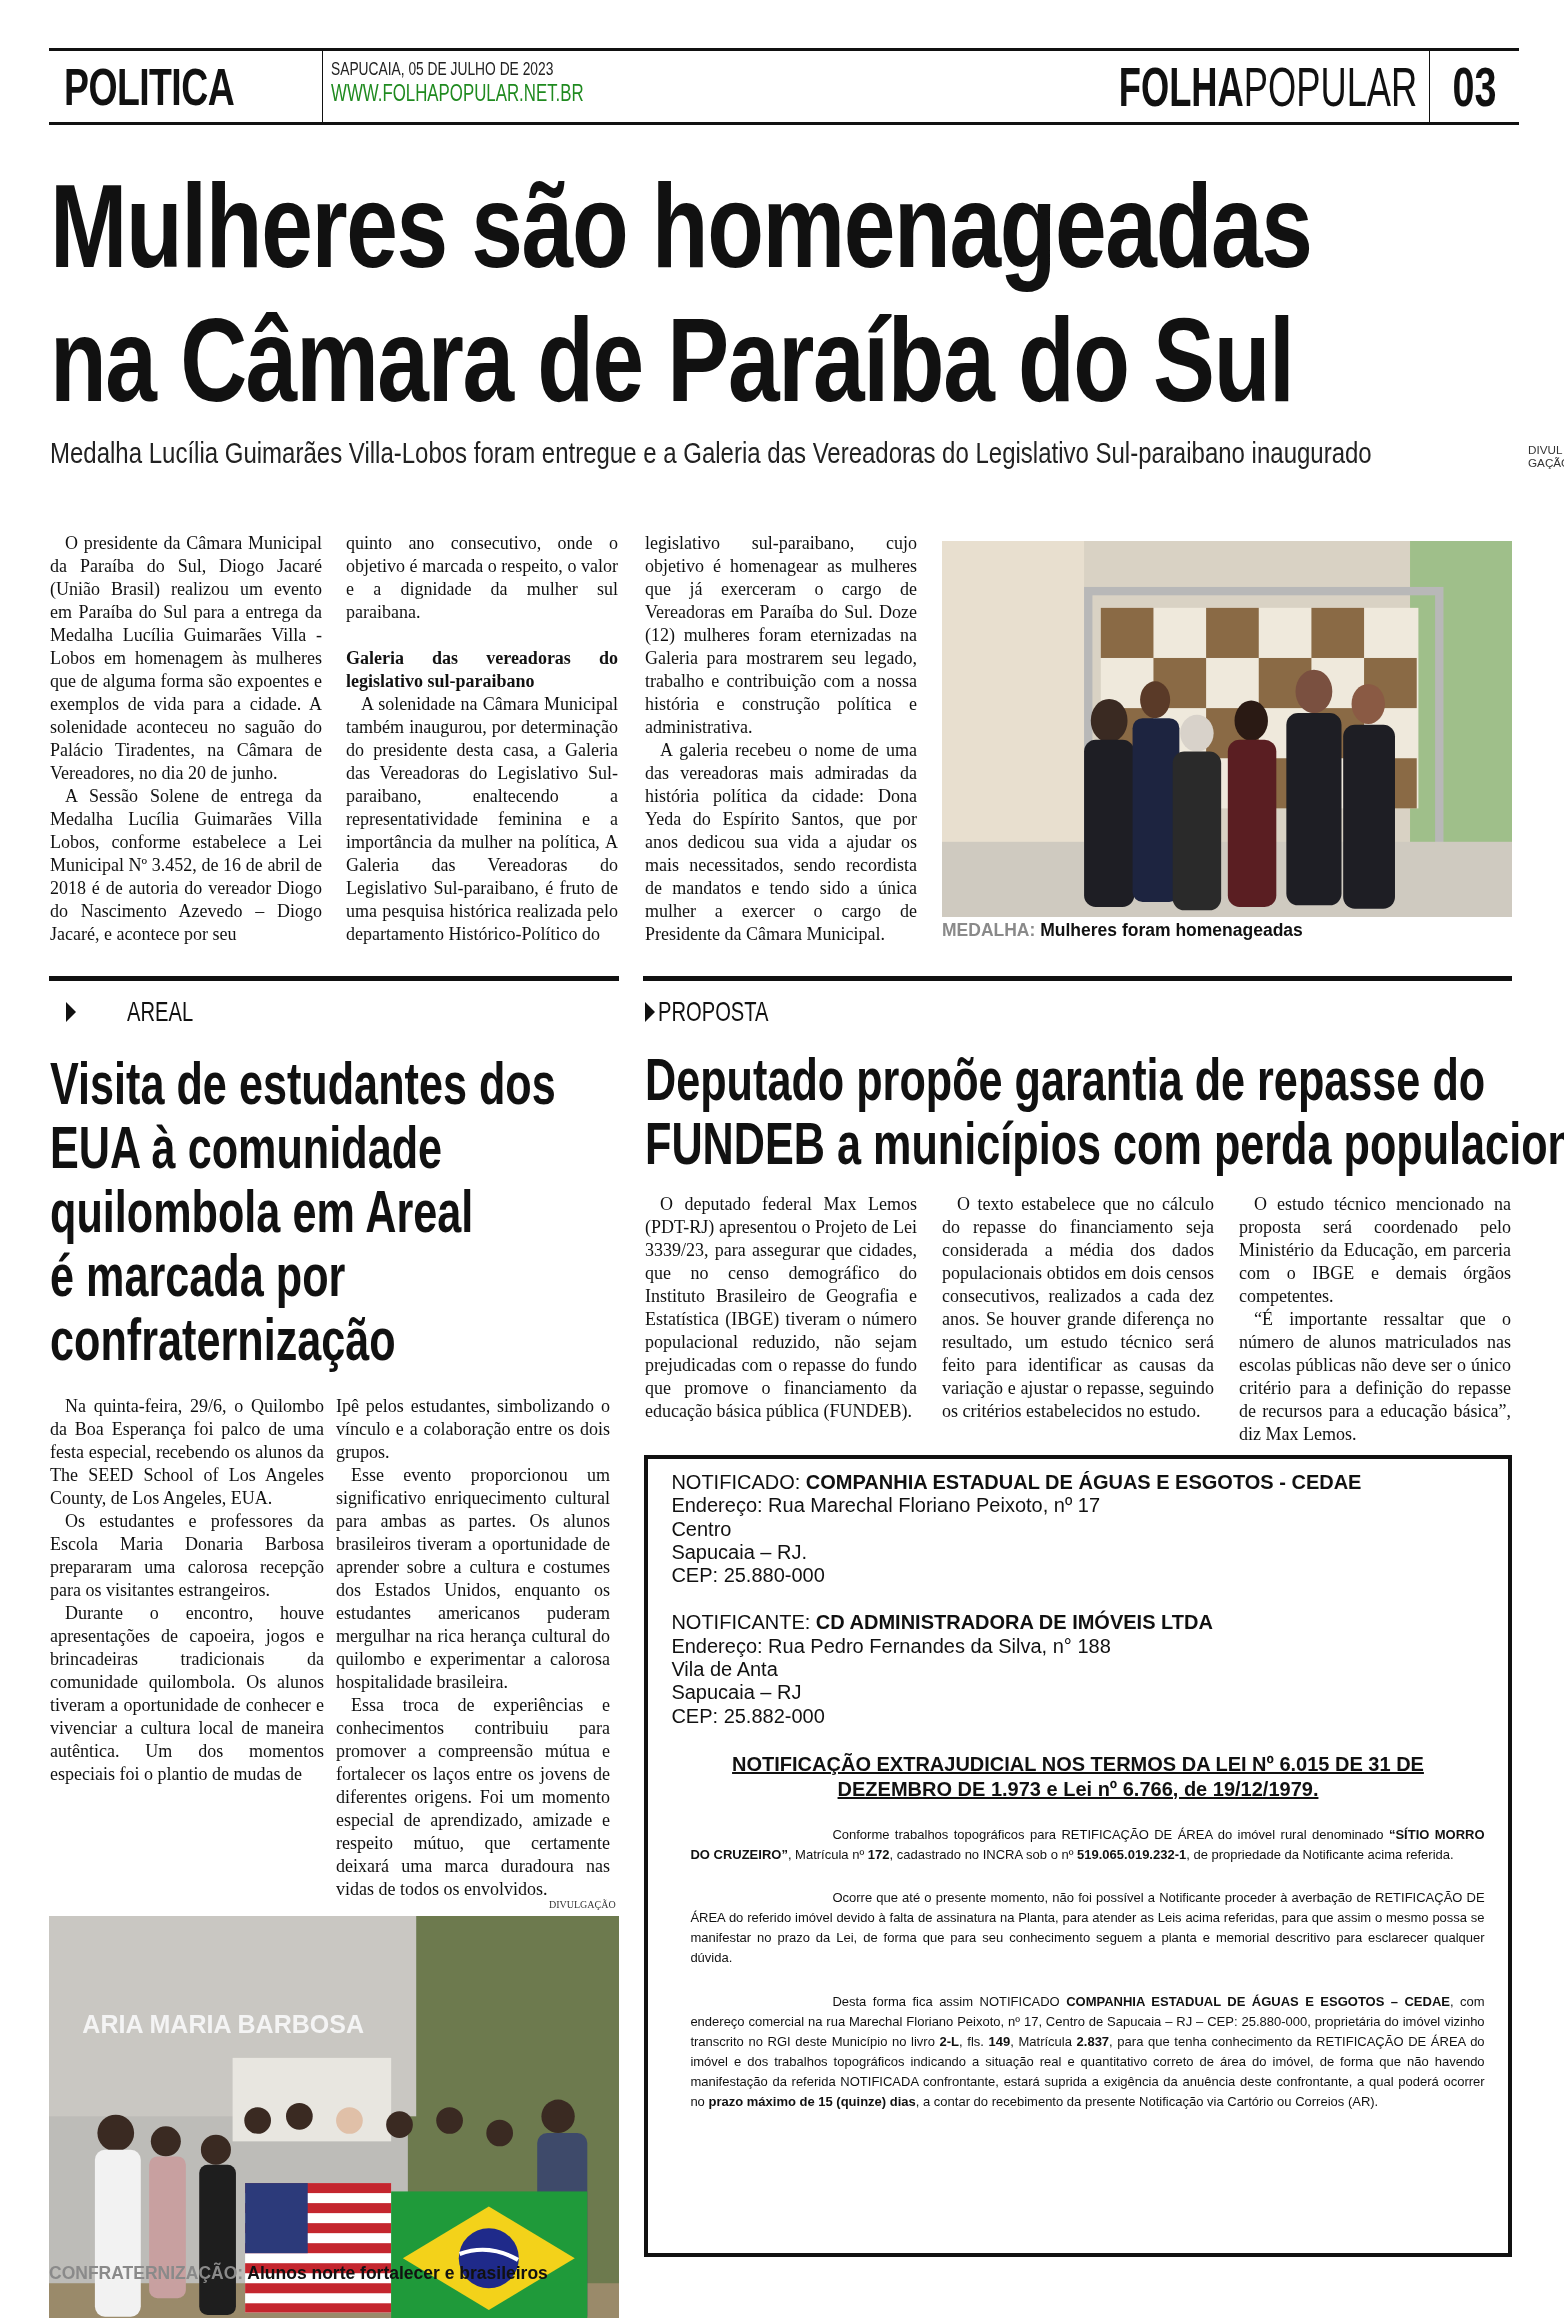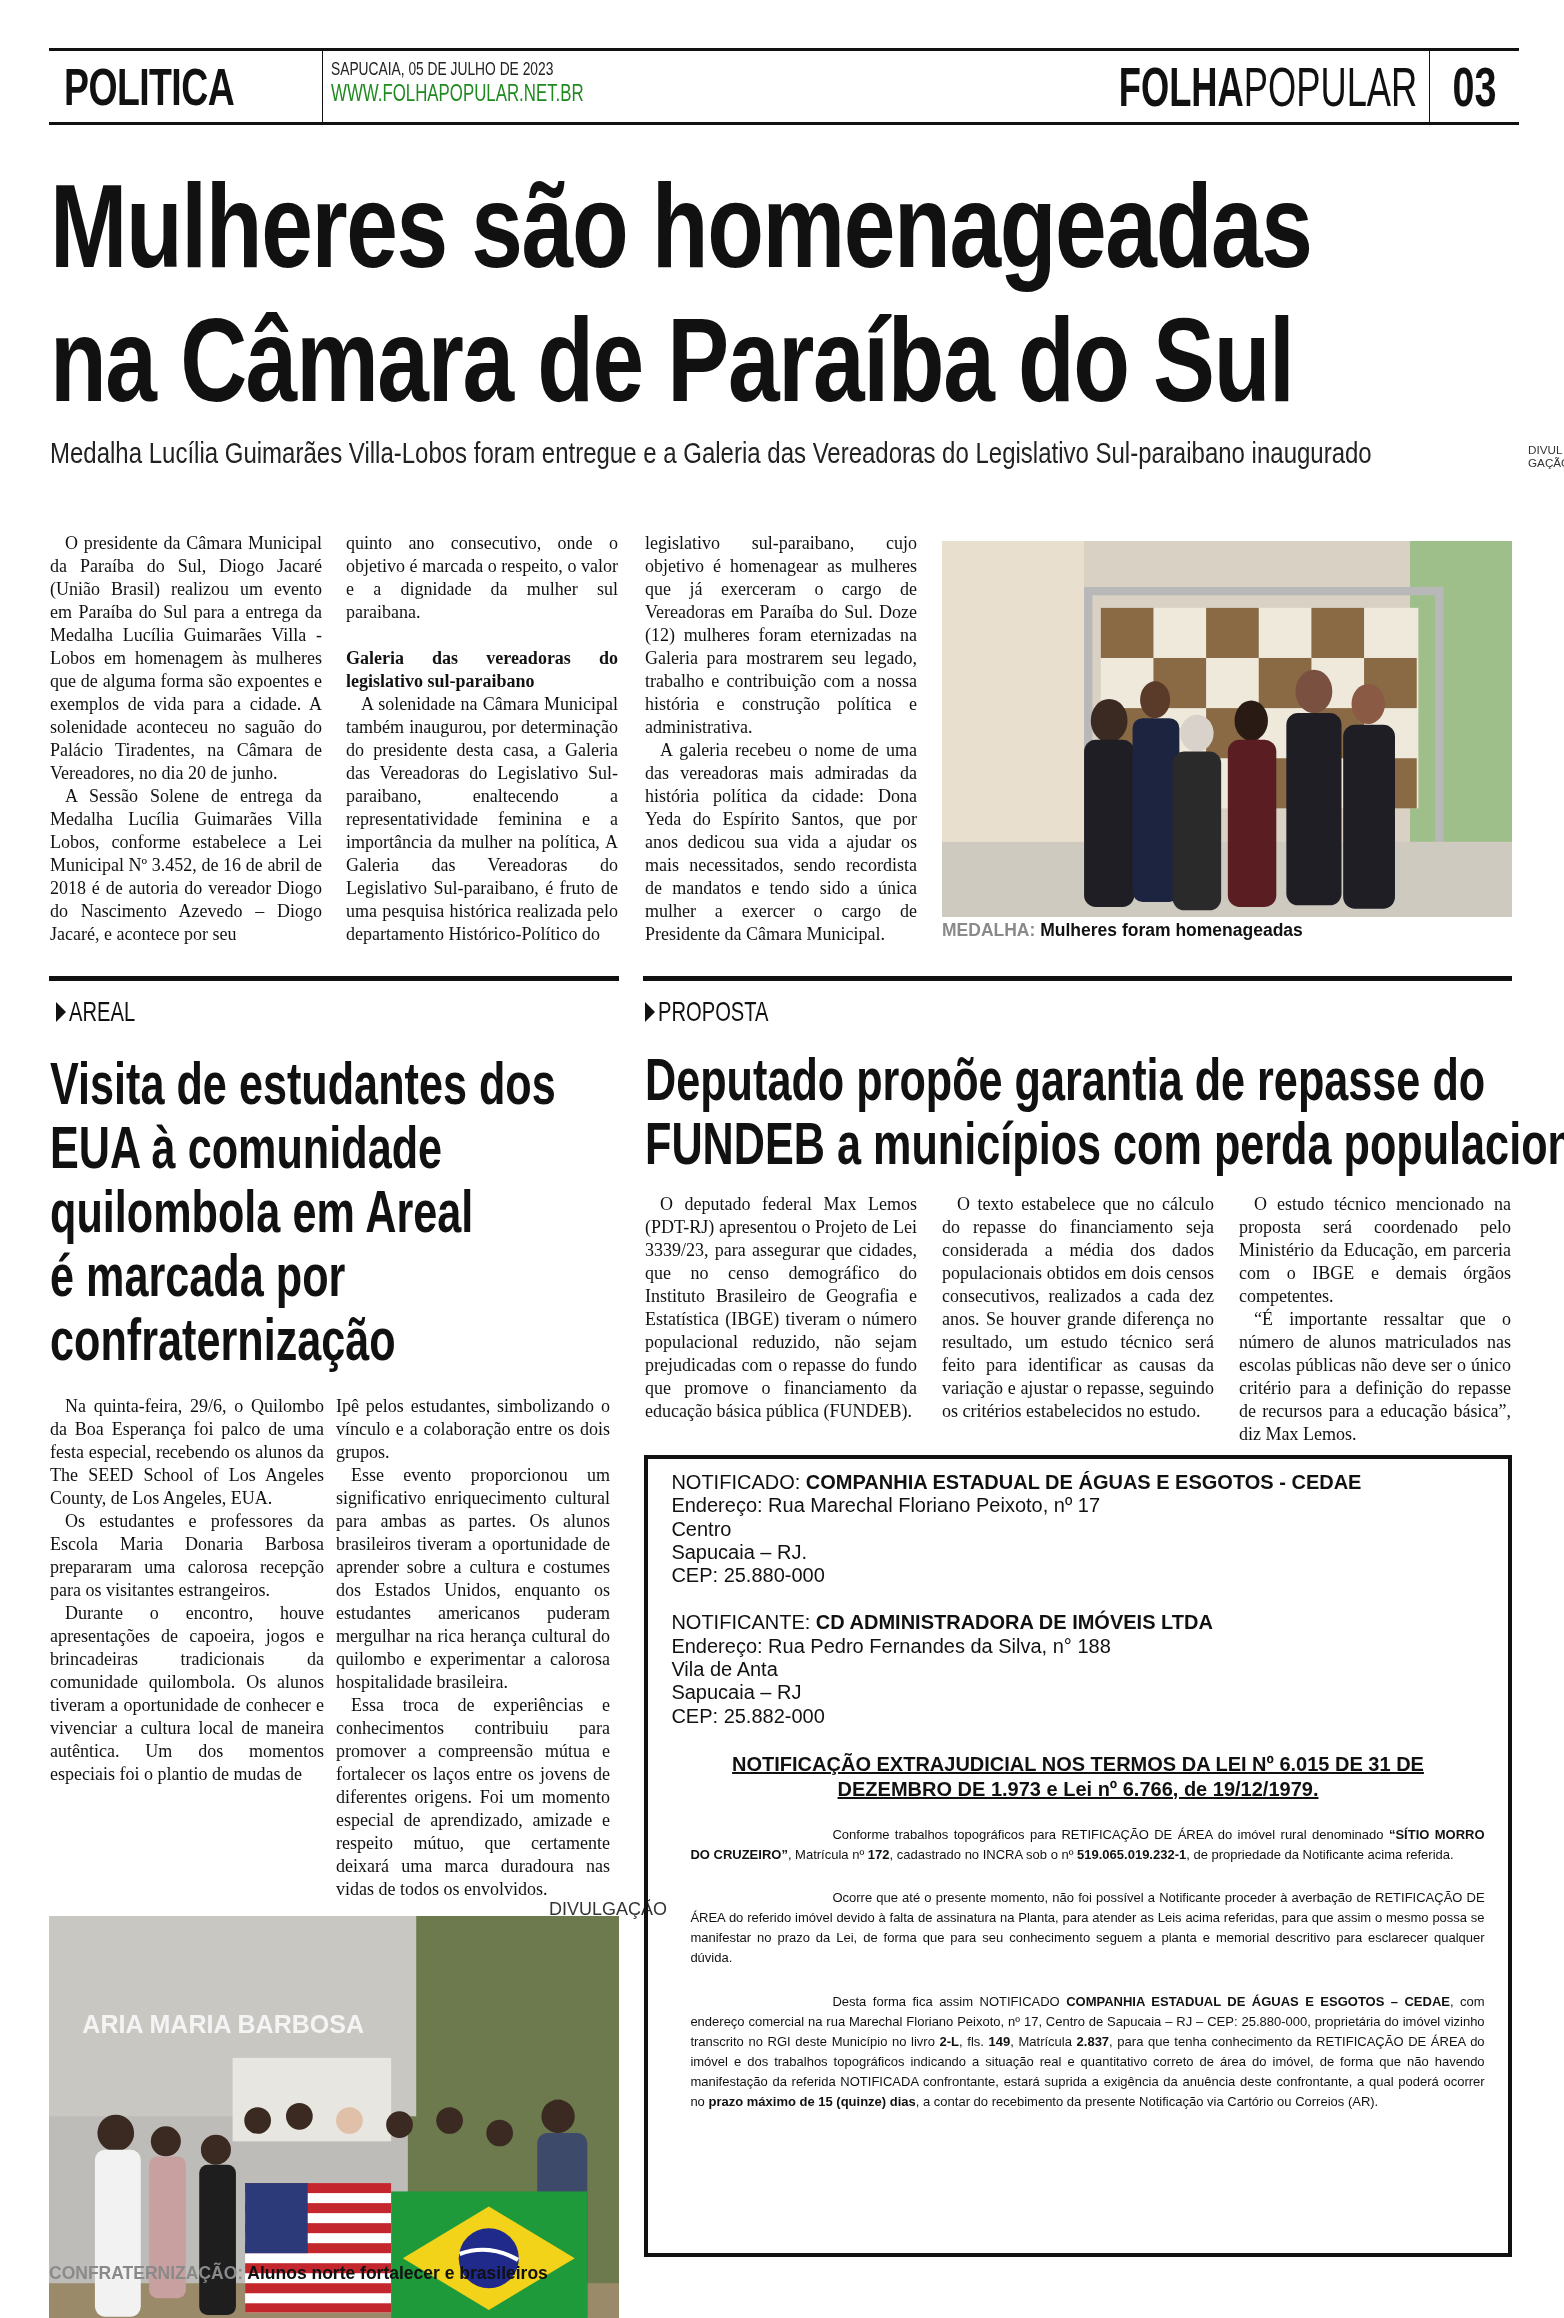--- a/index.html
+++ b/index.html
@@ -38,21 +38,21 @@
   .caption .v { color: #111; }
 
   .rule { position: absolute; height: 5px; background: #111; }
   .kicker { position: absolute; font-family: "Liberation Sans", sans-serif; font-size: 28px; white-space: nowrap; display: flex; align-items: center; }
   .kicker .tri { width: 0; height: 0; border-top: 10px solid transparent; border-bottom: 10px solid transparent; border-left: 10px solid #111; margin-right: 3.3px; }
   .kicker .kt { transform: scaleX(0.72); transform-origin: left; display: inline-block; }
 
   .h2 { position: absolute; font-family: "Liberation Sans", sans-serif; font-size: 60px; line-height: 64px; white-space: nowrap; }
   .h2 span { display: block; transform: scaleX(0.72); transform-origin: left; }
 
-  .divul { position: absolute; font-family: Liberation Sans, sans-serif; font-size: 18px; color: #333; }
+  .divul { position: absolute; font-family: Liberation Serif, serif; font-size: 10px; color: #333; }
 
   
   .notice { position: absolute; left: 644px; top: 1455px; width: 868px; height: 802px; border: 4.2px solid #111; padding: 11.7px 23.4px; font-family: "Liberation Sans", sans-serif; font-size: 20px; line-height: 23.4px; color: #111; }
   .notice .ln { display: block; }
   .notice b { font-weight: 700; }
   .notice .blk { margin-bottom: 23.4px; }
   .notice .title { text-align: center; font-weight: 700; text-decoration: underline; font-size: 20px; line-height: 25px; margin: 23.4px 33px 23.4px; }
   .notice .para { text-align: justify; text-indent: 142px; margin-bottom: 23.4px; font-size: 13px; line-height: 20px; margin-left: 19px; }
 </style>
 </head>
@@ -135,21 +135,21 @@
         <rect x="480" y="220" width="62" height="220" rx="14"></rect>
     </g>
   </svg>
 </div>
 <div class="caption" style="left:942px; top:920px;">
   <span class="k">MEDALHA:</span>
   <span class="v">Mulheres foram homenageadas</span>
 </div>
 
 <div class="rule" style="left:49px; top:976px; width:570px;"></div>
-<div class="kicker" style="left:56px; top:996px;">
+<div class="kicker" style="left:66px; top:996px;gap:48px;">
   <span class="tri"></span>
   <span class="kt">AREAL</span>
 </div>
 <h2 class="h2" style="left:50px; top:1044px;margin-top:8px;">
   <span>Visita de estudantes dos</span>
   <span>EUA à comunidade</span>
   <span>quilombola em Areal</span>
   <span>é marcada por</span>
   <span>confraternização</span>
 </h2>

